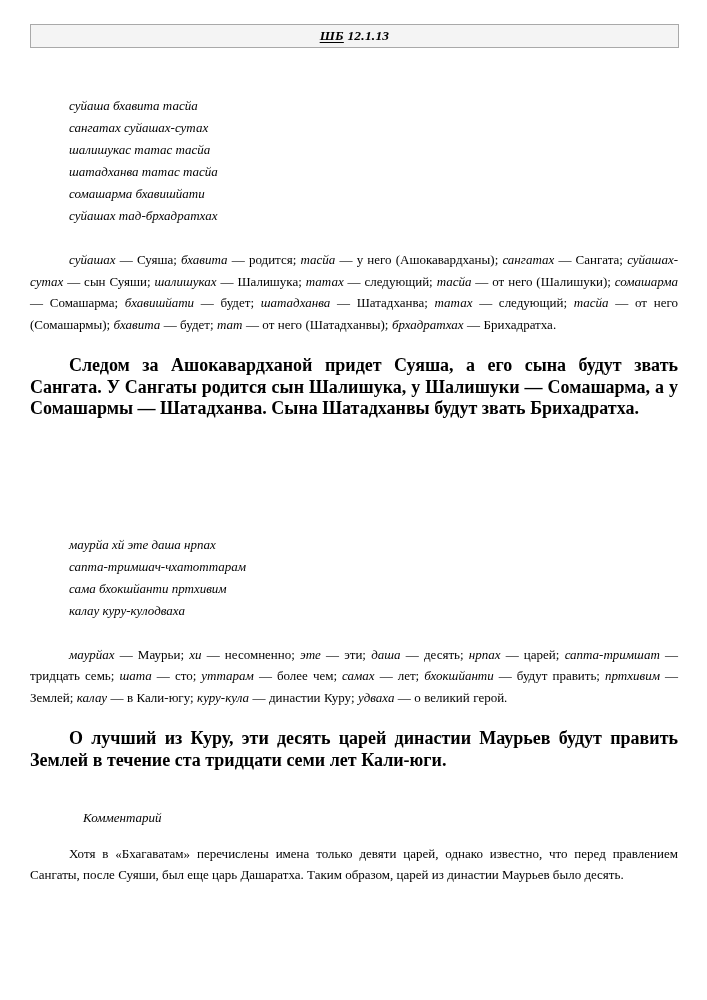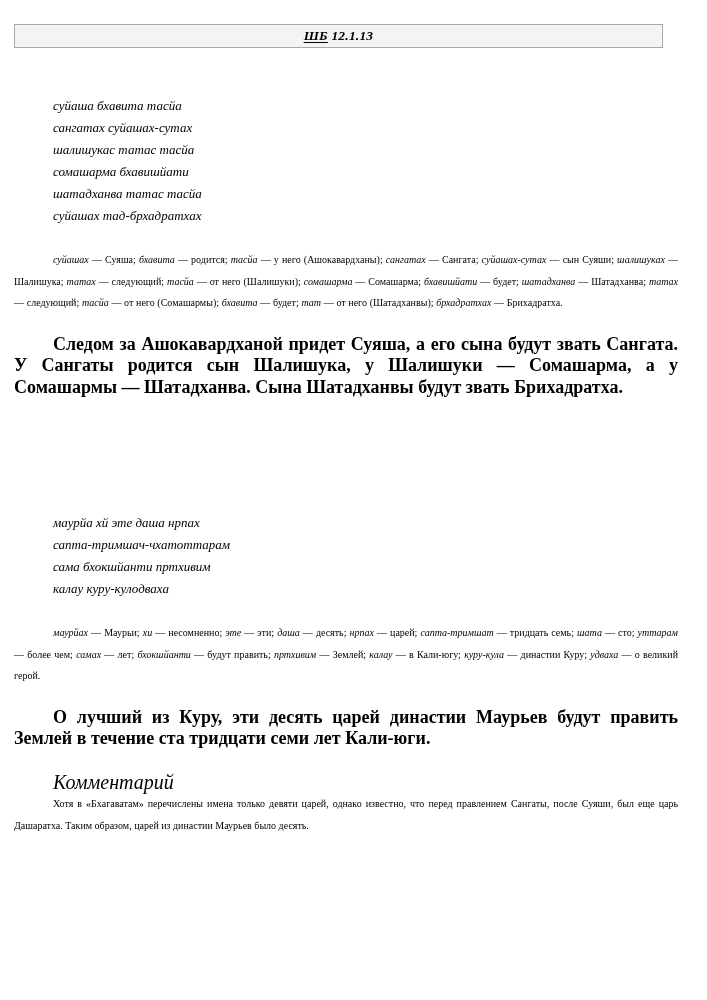--- a/index.html
+++ b/index.html
@@ -12,21 +12,21 @@
     height: 1000px;
     font-family: "Liberation Serif", "DejaVu Serif", serif;
     color: #000000;
     position: relative;
     overflow: hidden;
   }
   .page {
     width: 707px;
     height: 1000px;
     box-sizing: border-box;
-    padding: 24px 29px 0 14px;
+    padding: 24px 29px 0 30px;
   }
 
   
   .ref-bar {
     box-sizing: border-box;
     width: 649px;
     height: 24px;
     background: #f4f4f4;
     border: 1px solid #a9a9a9;
     display: flex;
@@ -61,41 +61,41 @@
     line-height: 22px;
     margin-left: 39px;
   }
   .verse li {
     white-space: pre;
   }
 
   
   p.body {
     margin: 0;
-    font-size: 10px;
+    font-size: 13px;
     line-height: 21.5px;
     text-align: justify;
     text-indent: 39px;
     hyphens: none;
   }
   p.body.synonyms { word-spacing: 0.2px; }
   p.body em { font-style: italic; }
 
   p.translation {
     margin: 0;
     font-size: 18px;
     line-height: 21.5px;
     font-weight: bold;
     text-align: justify;
     text-indent: 39px;
   }
 
   p.purport-title {
-    margin: 0;
-    font-size: 20px;
+    margin: 14px;
+    font-size: 13px;
     line-height: 21.5px;
     font-style: italic;
     text-indent: 39px;
   }
 
   
   .sp-verse-before { height: 47px; }
   .sp-verse-after  { height: 22px; }
   .sp-para         { height: 20px; }
   .sp-section      { height: 67px; }
@@ -111,22 +111,22 @@
     <div class="ref-bar">
       <span class="ref-text"><span class="bk">ШБ</span> <span class="num">12.1.13</span></span>
     </div>
 
     <div class="sp-verse-before"></div>
 
     <ul class="verse">
       <li>суйаша бхавита тасйа</li>
       <li>сангатах суйашах-сутах</li>
       <li>шалишукас татас тасйа</li>
+      <li>шатадханва татас тасйа</li>
       <li>сомашарма бхавишйати</li>
-      <li>шатадханва татас тасйа</li>
       <li>суйашах тад-брхадратхах</li>
     </ul>
 
     <div class="sp-verse-after"></div>
 
     <p class="body synonyms"><em>суйашах</em> — Суяша; <em>бхавита</em> — родится; <em>тасйа</em> — у него (Ашокавардханы); <em>сангатах</em> — Сангата; <em>суйашах-сутах</em> — сын Суяши; <em>шалишуках</em> — Шалишука; <em>татах</em> — следующий; <em>тасйа</em> — от него (Шалишуки); <em>сомашарма</em> — Сомашарма; <em>бхавишйати</em> — будет; <em>шатадханва</em> — Шатадханва; <em>татах</em> — следующий; <em>тасйа</em> — от него (Сомашармы); <em>бхавита</em> — будет; <em>тат</em> — от него (Шатадханвы); <em>брхадратхах</em> — Брихадратха.</p>
 
     <div class="sp-para"></div>
 
     <p class="translation">Следом за Ашокавардханой придет Суяша, а его сына будут звать Сангата. У Сангаты родится сын Шалишука, у Шалишуки — Сомашарма, а у Сомашармы — Шатадханва. Сына Шатадханвы будут звать Брихадратха.</p>

